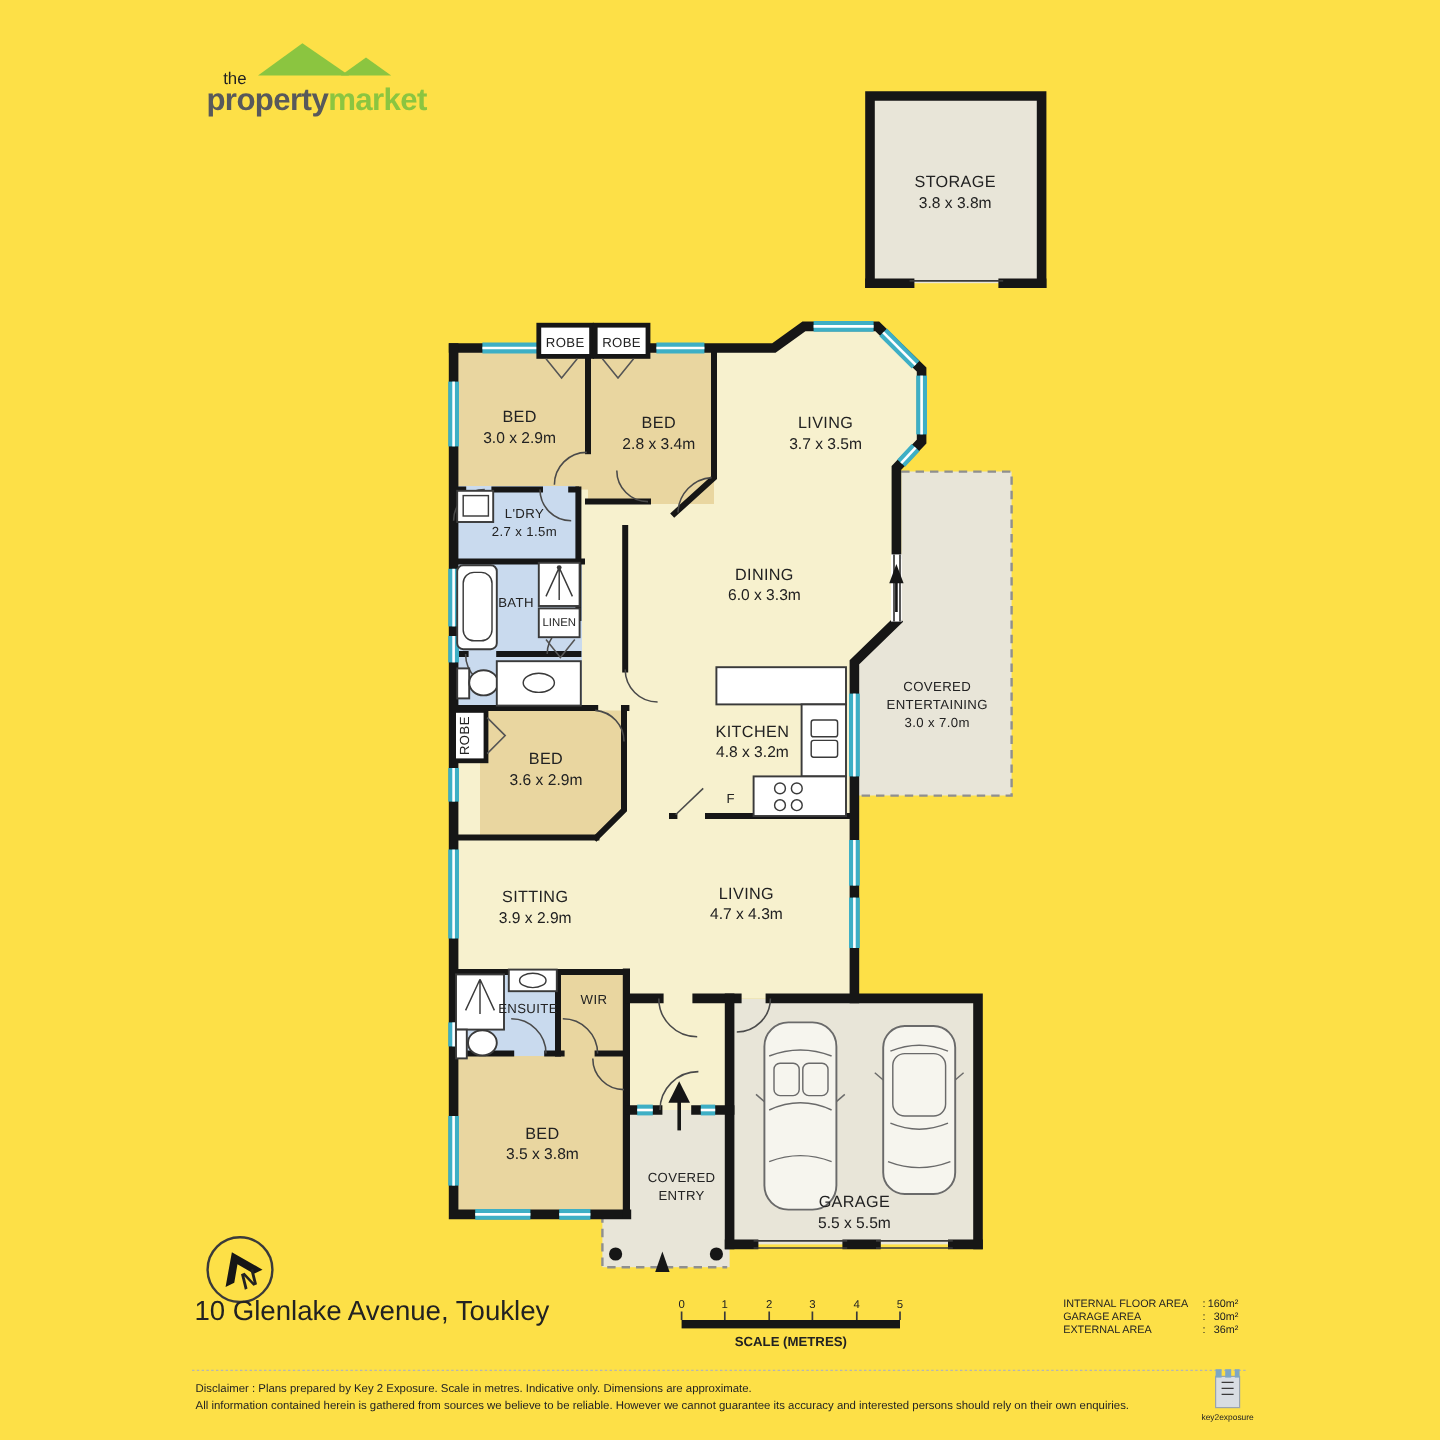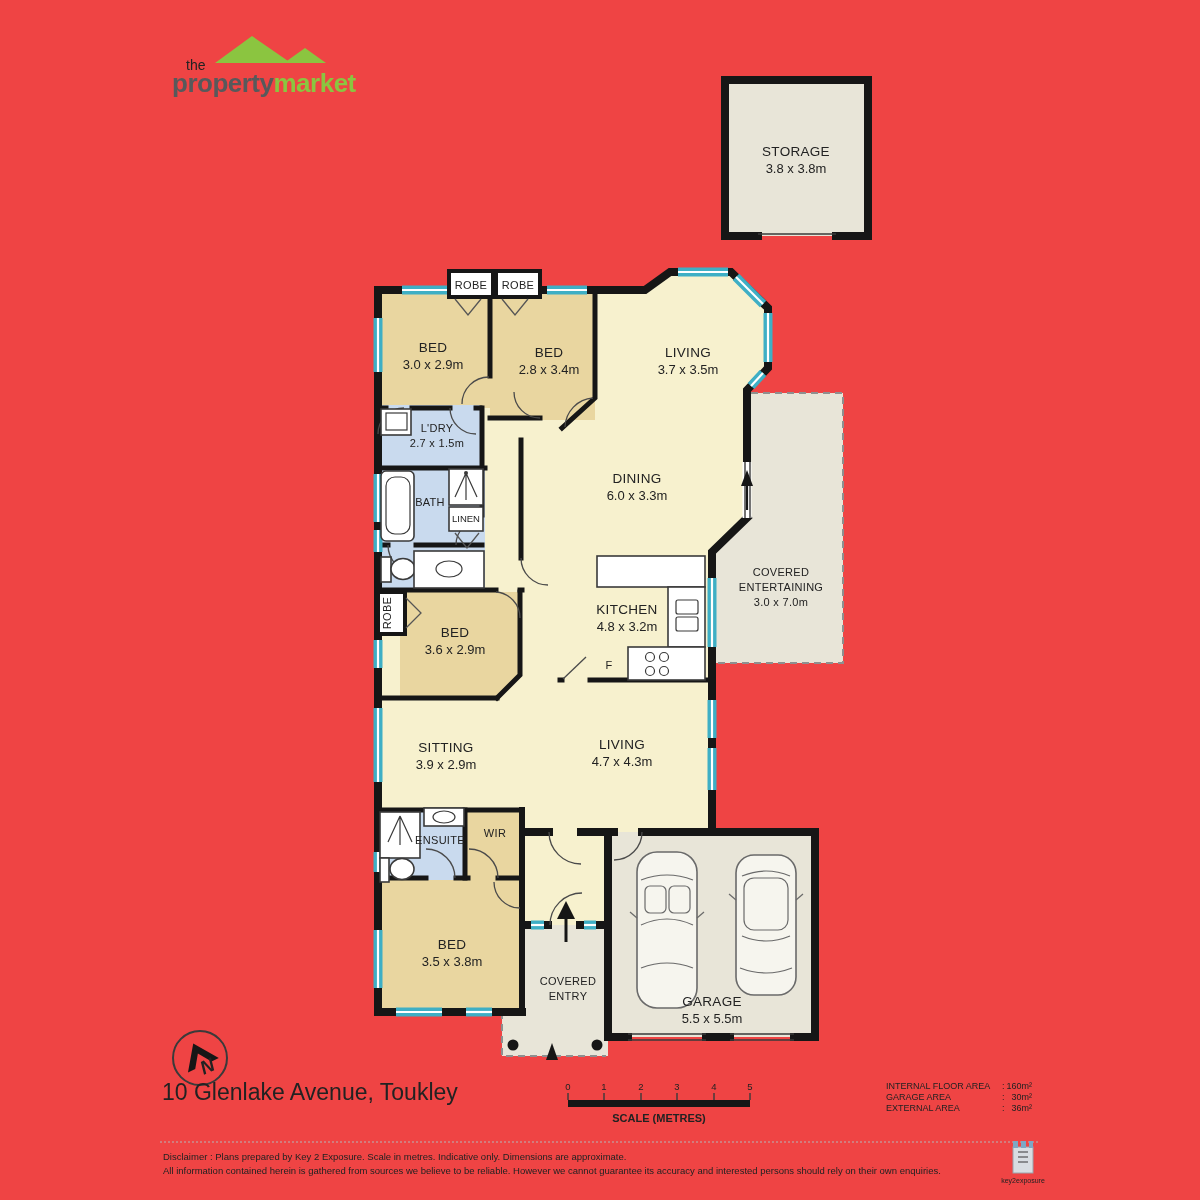--- a/index.html
+++ b/index.html
@@ -1,16 +1,16 @@
 <!DOCTYPE html>
 <html><head>
 <meta charset="utf-8">
 <style>
   html,body{margin:0;padding:0;background:#fff;}
-  .canvas{position:relative;width:1200px;height:1200px;background:#ef4444;overflow:hidden;
+  .canvas{position:relative;width:1200px;height:1200px;background:#fde047;overflow:hidden;
           font-family:"Liberation Sans",sans-serif;}
   svg{position:absolute;left:0;top:0;}
   svg text{font-family:"Liberation Sans",sans-serif;fill:#222;}
   .rn{font-size:13.5px;letter-spacing:.3px;}
   .rd{font-size:13px;}
   .sm{font-size:11px;letter-spacing:.3px;}
   .xs{font-size:9.5px;}
   .w8{stroke:#161616;stroke-width:8;fill:none;stroke-linecap:square;}
   .w6{stroke:#161616;stroke-width:6;fill:none;stroke-linecap:square;}
   .w5{stroke:#161616;stroke-width:5;fill:none;stroke-linecap:square;}

